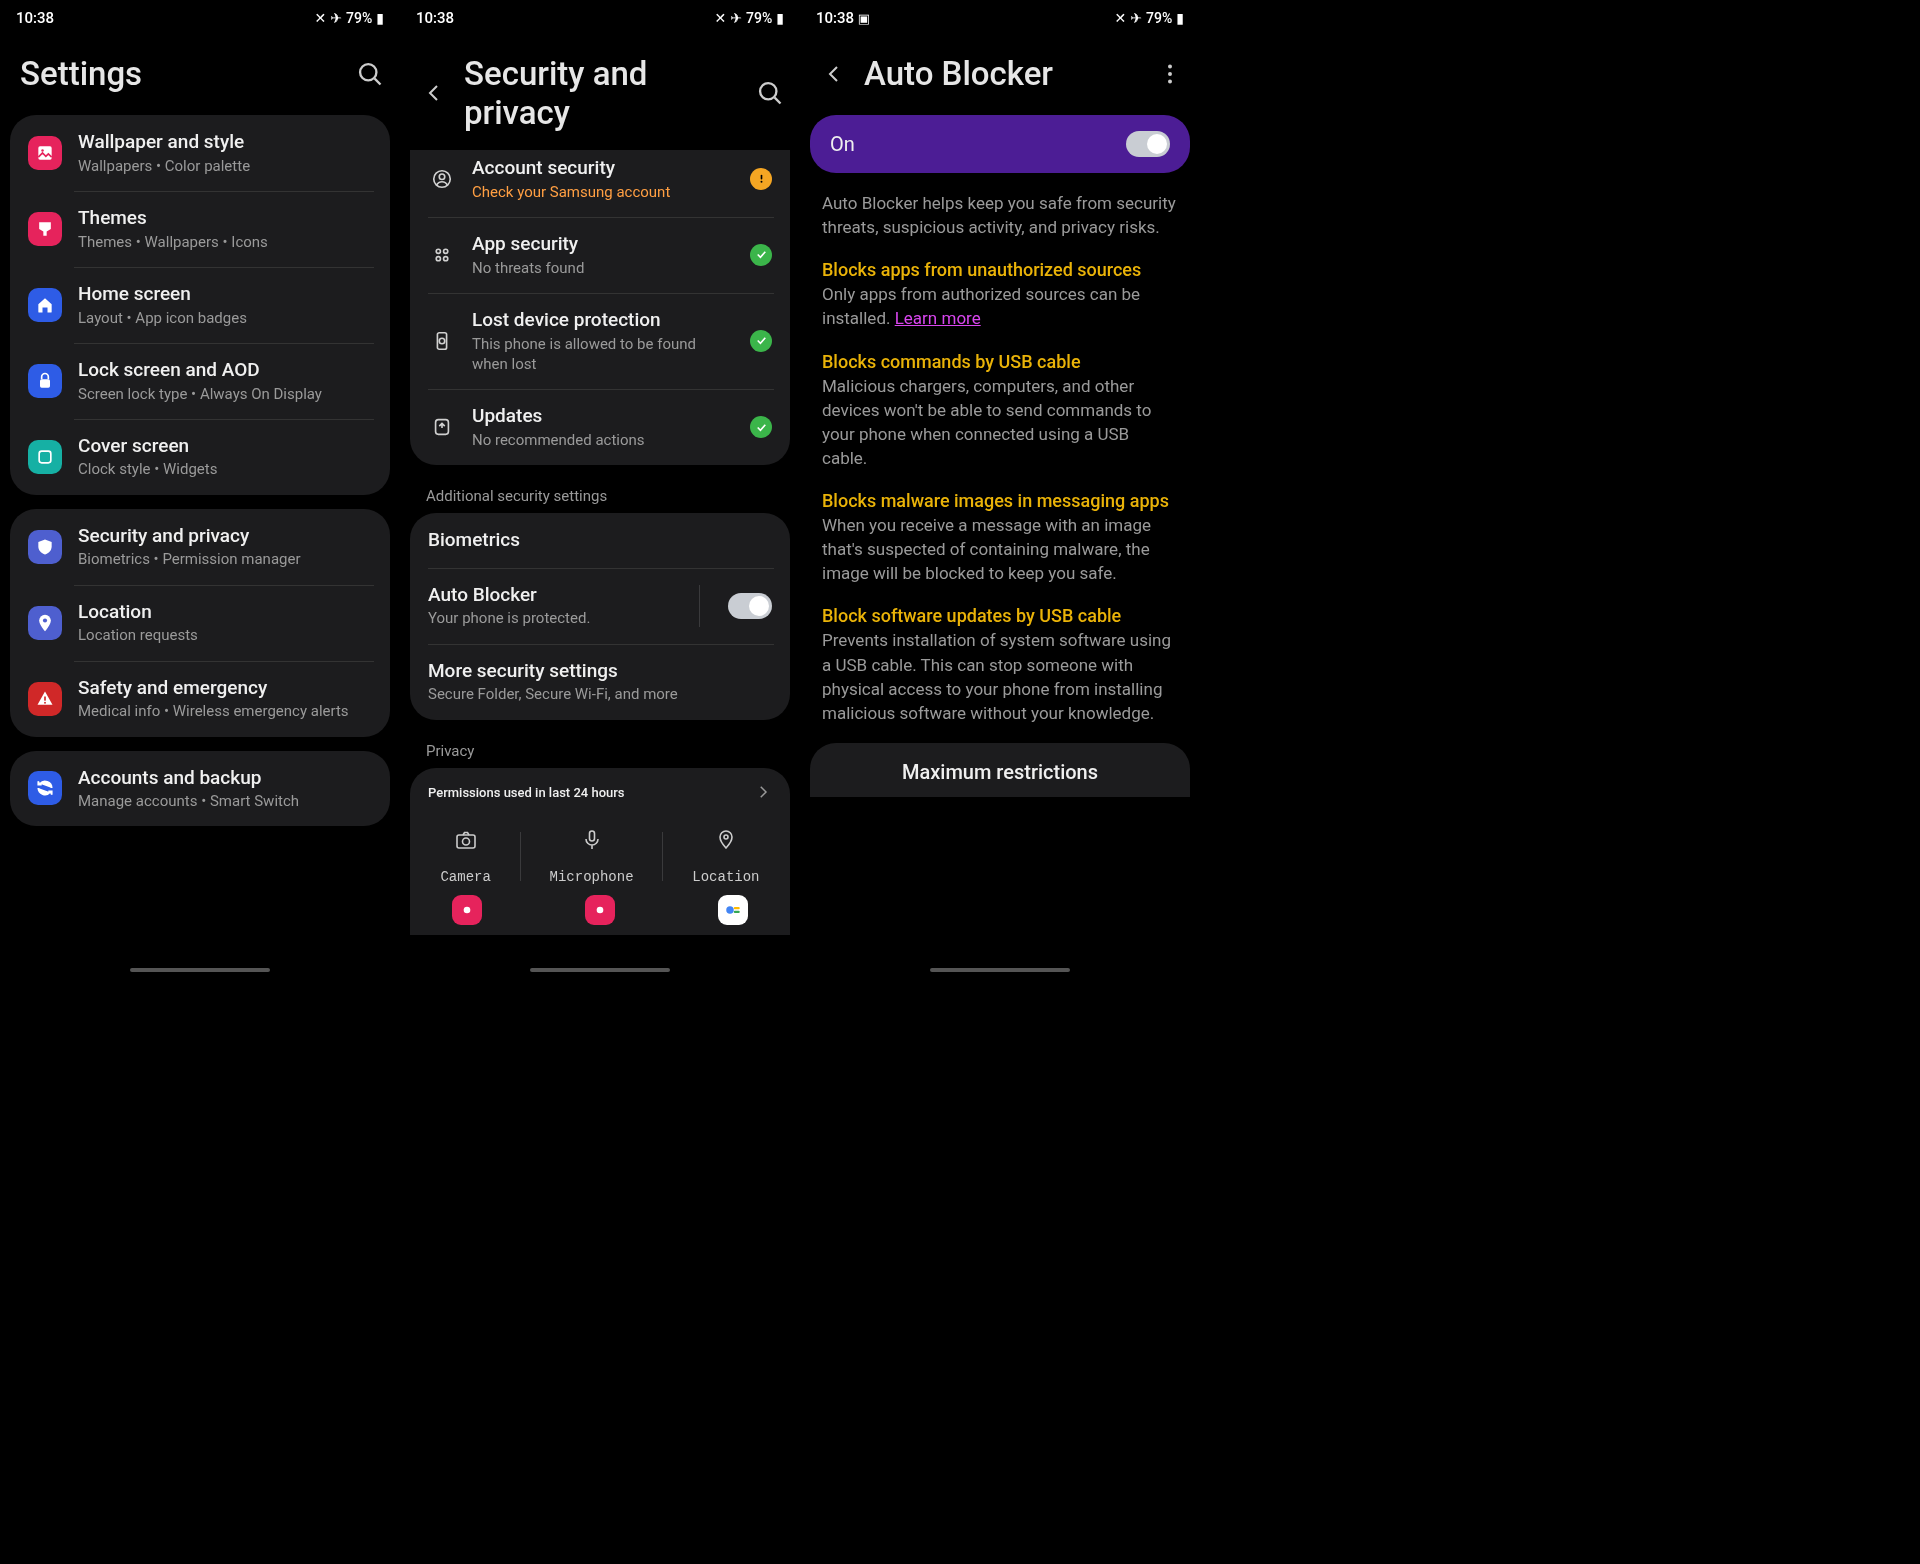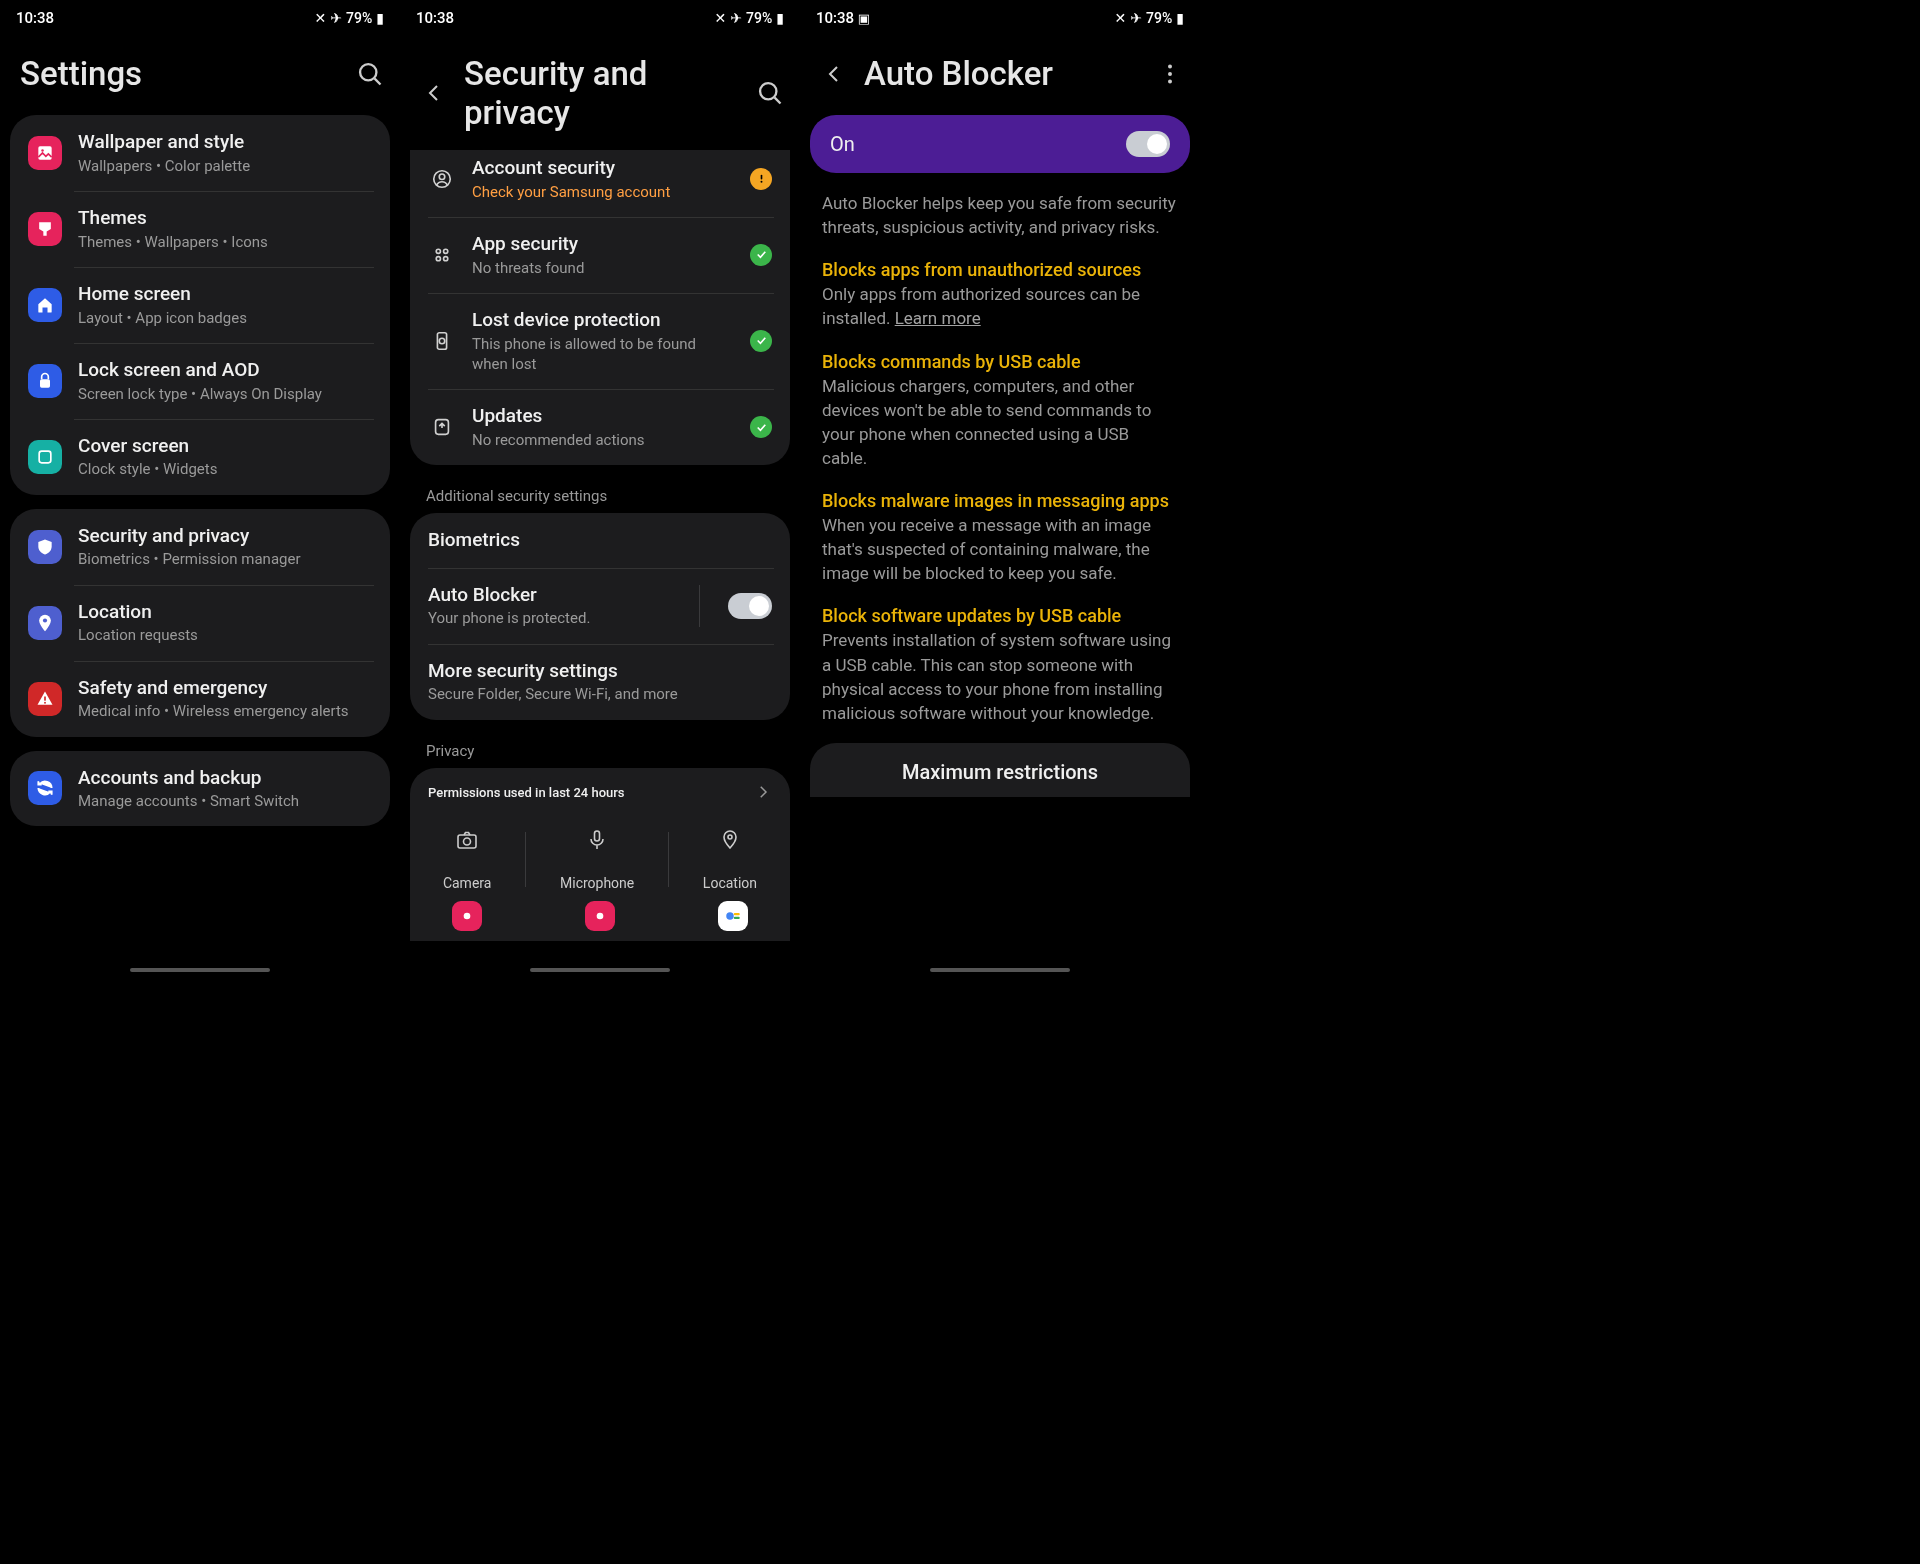--- a/index.html
+++ b/index.html
@@ -94,33 +94,33 @@
     width: 44px; height: 26px; border-radius: 14px; position: relative; flex-shrink: 0;
   }
   .toggle.on-white { background: #c9cdd3; }
   .toggle .knob {
     position: absolute; width: 20px; height: 20px; border-radius: 50%; background: #fff; top: 3px;
   }
   .toggle.on .knob, .toggle.on-white .knob { right: 3px; }
   .perm-row {
     display: flex; justify-content: space-around; padding: 8px 16px 6px 16px;
   }
-  .perm-item { display: flex; flex-direction: column; align-items: center; gap: 20px; color: #ccc; font-size: 14px; }
+  .perm-item { display: flex; flex-direction: column; align-items: center; gap: 13px; color: #ccc; font-size: 14px; font-family: Liberation Mono, monospace; }
   .perm-item .perm-icon svg { width: 24px; height: 24px; stroke: #ccc; fill: none; stroke-width: 1.6; }
   .app-row { display: flex; justify-content: space-around; padding: 4px 16px 10px 16px; }
   .app-icon {
     width: 30px; height: 30px; border-radius: 9px; display: flex; align-items: center; justify-content: center;
   }
   .divider-v { width: 1px; background: #3a3a3c; align-self: stretch; margin: 4px 0; }
   .chevron svg { width: 18px; height: 18px; stroke: #999; fill: none; stroke-width: 2; }
   .info-block { padding: 14px 22px 4px 22px; color: #9a9a9a; }
   .info-text { font-size: 17px; line-height: 1.42; }
   .info-title { color: #eab308; font-size: 18px; font-weight: 500; margin-top: 20px; margin-bottom: 2px; }
   .info-sub { font-size: 17px; line-height: 1.42; }
-  .learn-more { color: #a3a3a3; text-decoration: underline; }
+  .learn-more { color: #d946ef; text-decoration: underline; }
   .on-card {
     background: #4c1d95; margin: 0 10px 4px 10px; border-radius: 26px;
     display: flex; align-items: center; justify-content: space-between; padding: 16px 20px;
   }
   .on-label { font-size: 20px; color: #f0f0f0; }
   .max-card {
     background: #1c1c1e; margin: 0 10px; border-radius: 26px 26px 0 0;
     padding: 16px 20px 12px 20px;
     text-align: center;
   }

